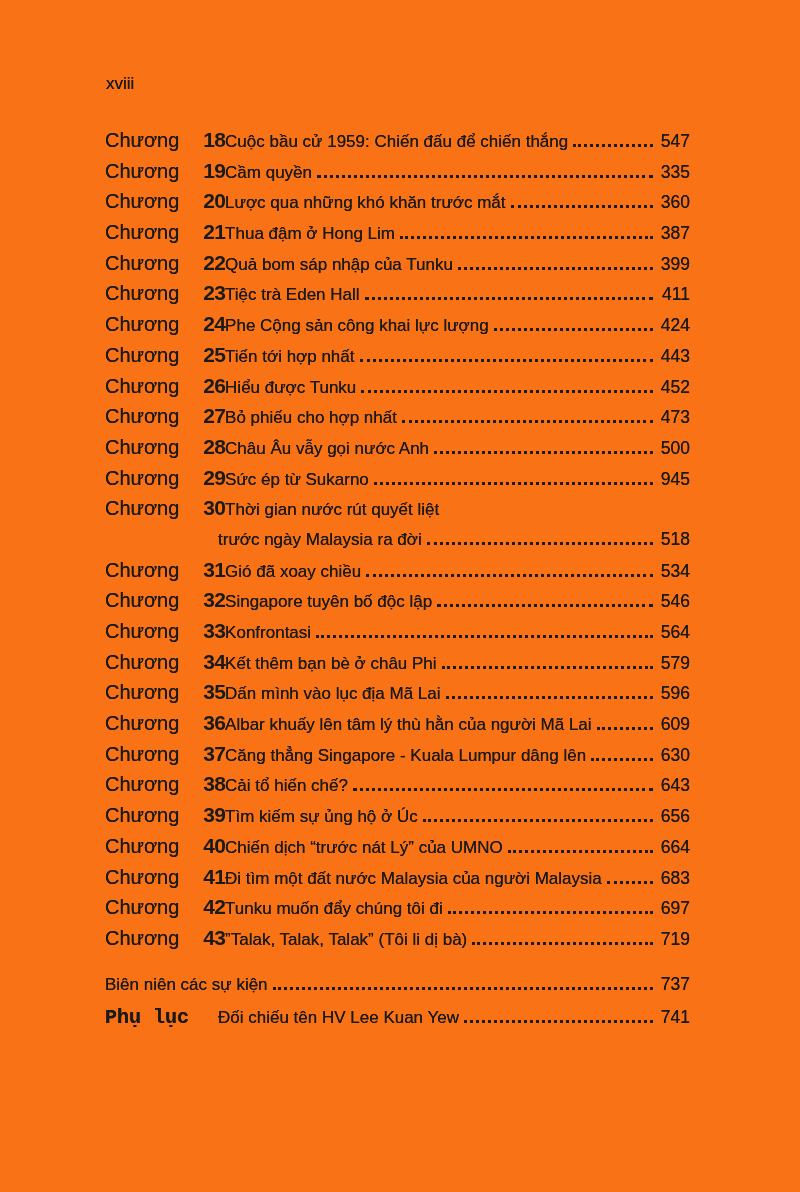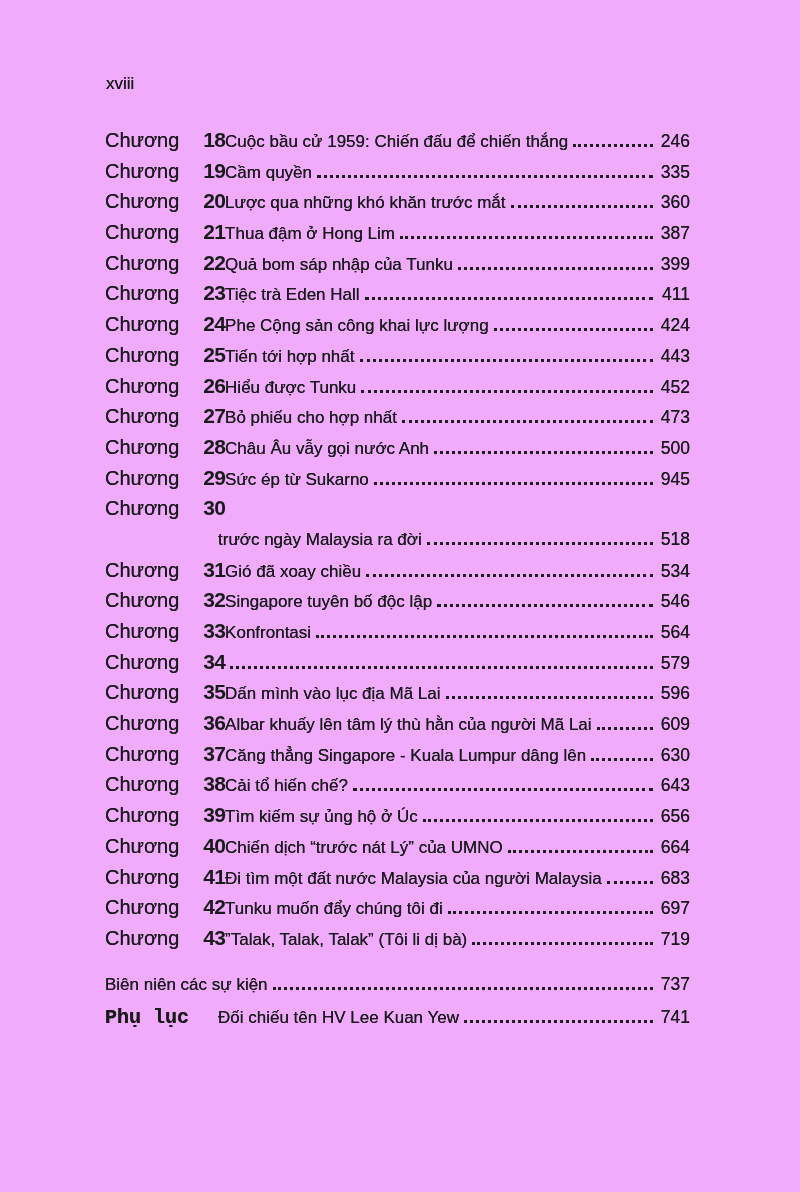--- a/index.html
+++ b/index.html
@@ -6,21 +6,21 @@
   body {
     width:800px; height:1192px;
     background:#ffffff;
     font-family:"Liberation Sans", sans-serif;
     color:#1a1a1a;
     position:relative;
     overflow:hidden;
   }
   .page {
     position:absolute; inset:0;
-    background:#f0abfc;
+    background:#f97316;
   }
   .folio {
     position:absolute; left:106px; top:74px;
     font-size:17px; line-height:20px;
     text-shadow:0 0 0.5px currentColor;
   }
   .toc {
     position:absolute; left:105px; right:110px; top:125px;
   }
   .row {
@@ -76,21 +76,21 @@
 
   <div class="toc">
 
     <div class="row">
       <span class="chapter-col">
         <span class="chapter-label">Chương</span>
         <span class="chapter-num">18</span>
       </span>
       <span class="title">Cuộc bầu cử 1959: Chiến đấu để chiến thắng</span>
       <span class="leader"></span>
-      <span class="page-num">246</span>
+      <span class="page-num">547</span>
     </div>
 
     <div class="row">
       <span class="chapter-col">
         <span class="chapter-label">Chương</span>
         <span class="chapter-num">19</span>
       </span>
       <span class="title">Cầm quyền</span>
       <span class="leader"></span>
       <span class="page-num">335</span>
@@ -194,20 +194,21 @@
       <span class="title">Sức ép từ Sukarno</span>
       <span class="leader"></span>
       <span class="page-num">945</span>
     </div>
 
     <div class="row">
       <span class="chapter-col">
         <span class="chapter-label">Chương</span>
         <span class="chapter-num">30</span>
       </span>
+      <span class="title">Thời gian nước rút quyết liệt</span>
     </div>
 
     <div class="row">
       <span class="chapter-col"></span>
       <span class="title">trước ngày Malaysia ra đời</span>
       <span class="leader"></span>
       <span class="page-num">518</span>
     </div>
 
     <div class="row">
@@ -238,20 +239,21 @@
       <span class="title">Konfrontasi</span>
       <span class="leader"></span>
       <span class="page-num">564</span>
     </div>
 
     <div class="row">
       <span class="chapter-col">
         <span class="chapter-label">Chương</span>
         <span class="chapter-num">34</span>
       </span>
+      <span class="title">Kết thêm bạn bè ở châu Phi</span>
       <span class="leader"></span>
       <span class="page-num">579</span>
     </div>
 
     <div class="row">
       <span class="chapter-col">
         <span class="chapter-label">Chương</span>
         <span class="chapter-num">35</span>
       </span>
       <span class="title">Dấn mình vào lục địa Mã Lai</span>

